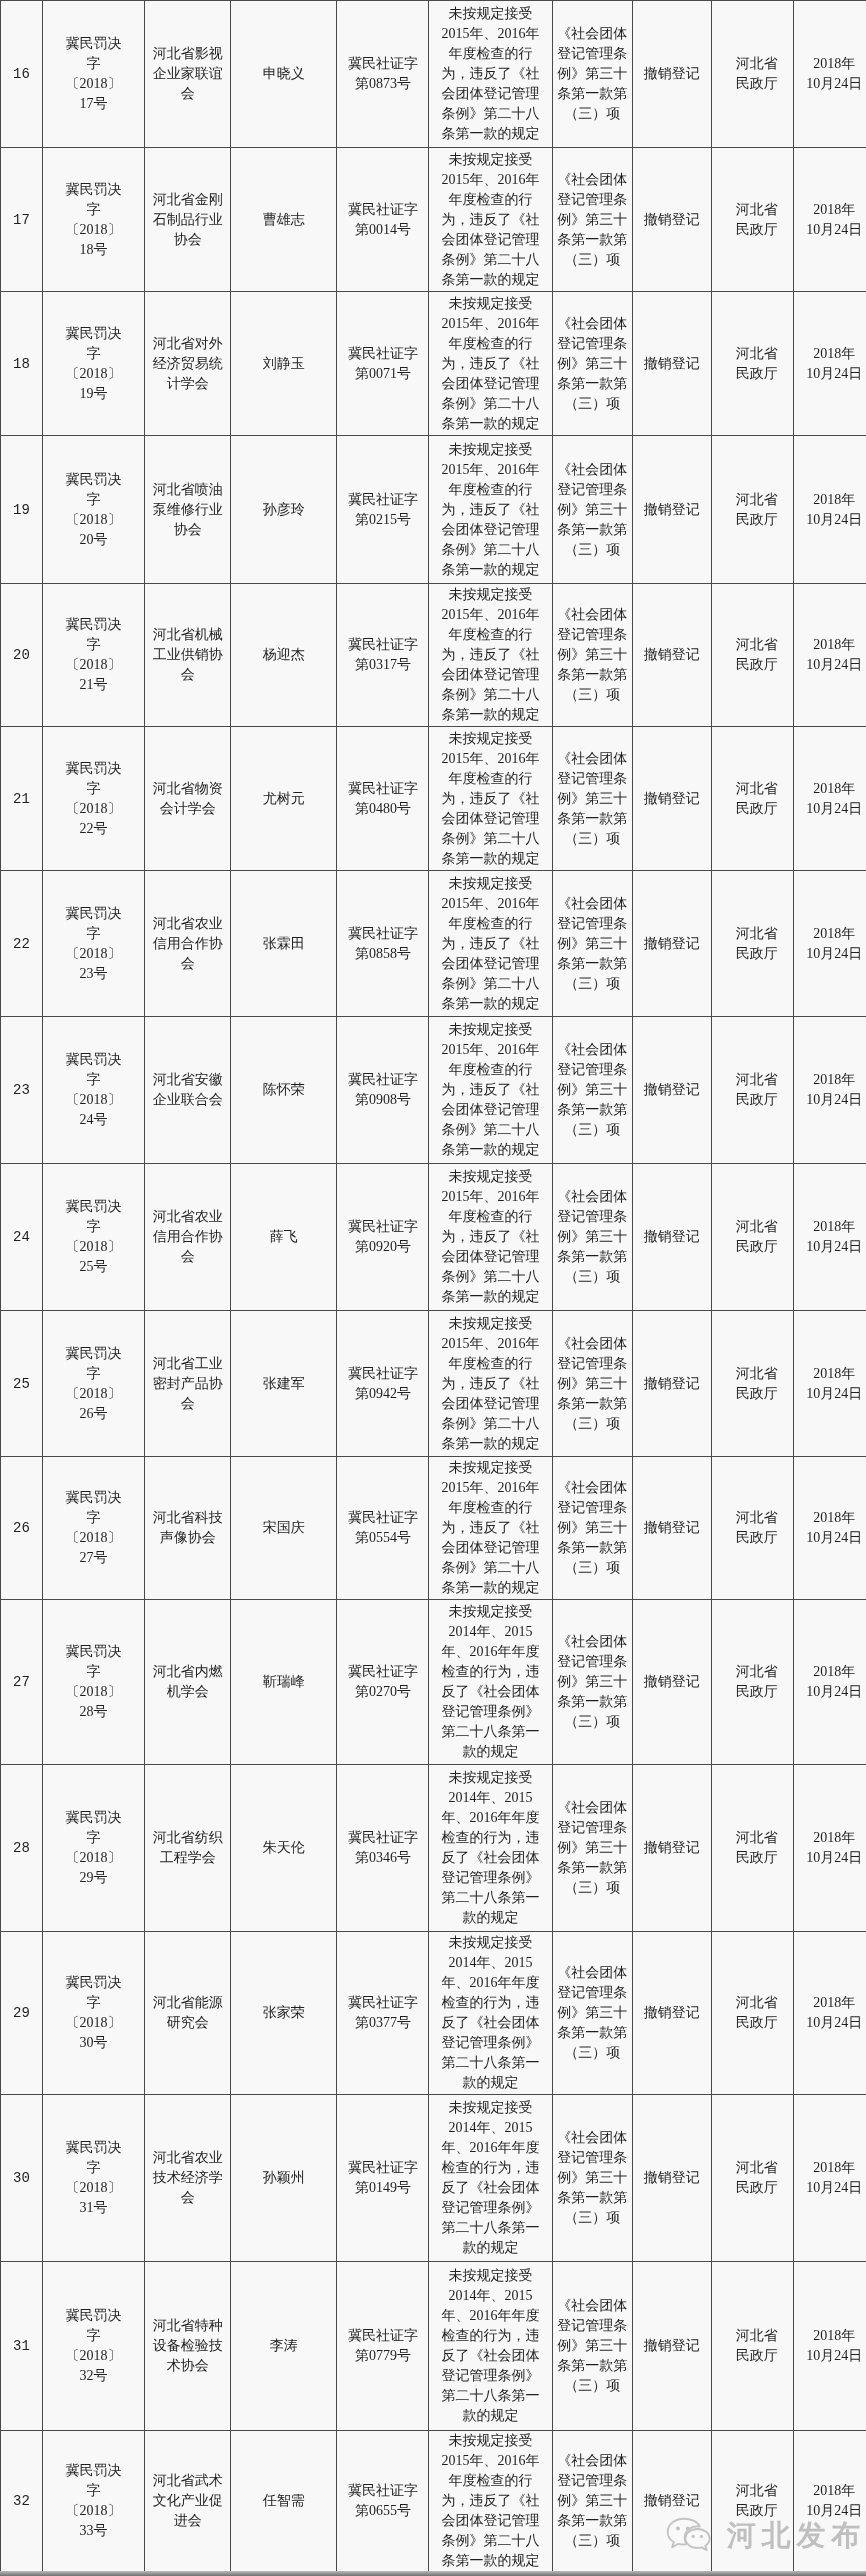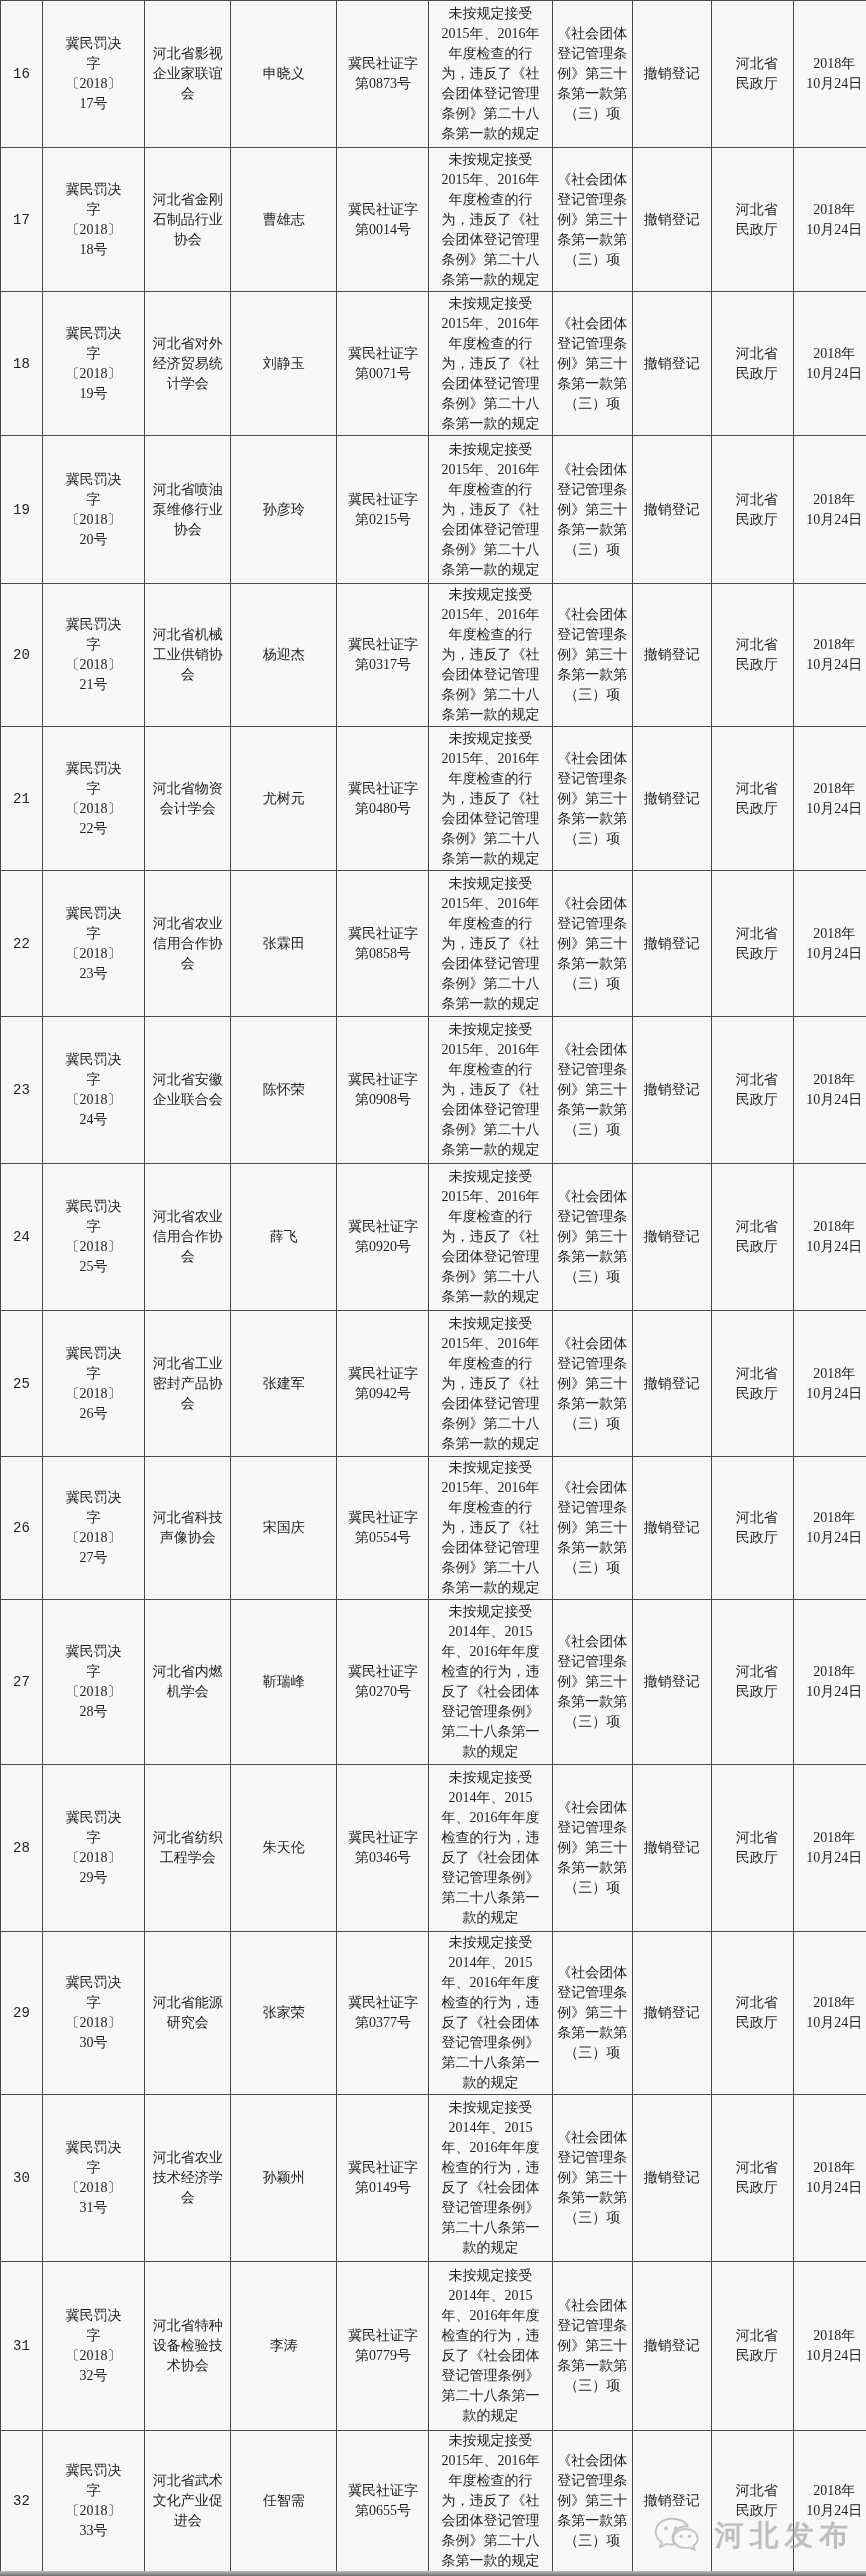--- a/index.html
+++ b/index.html
@@ -8,21 +8,21 @@
   table.penalty-table{border-collapse:collapse;table-layout:fixed;width:867px;}
   td{border:1.7px solid #4a4a4a;text-align:center;vertical-align:middle;
      font-size:14px;line-height:20px;padding:0 3.3px;word-break:normal;overflow:hidden;}
   td.c0{font-family:Liberation Mono, monospace;}
   td.c1{padding:0 20px;}
   td.c2{padding:4px 5px;}
   td.c4{padding:0 8.3px;}
   td.c5{padding:0 10.7px;margin-top:42px;}
   td.c6{padding:0 3.3px;}
   td.c8,td.c9{white-space:pre-line;padding-left:12px;}
-  .watermark{position:absolute;top:2516px;right:13px;display:flex;align-items:center;
+  .watermark{position:absolute;top:2516px;right:1px;display:flex;align-items:center;
              gap:11.6px;opacity:.62;pointer-events:none;text-align:center;}
   .watermark .wm-text{font-size:29px;font-weight:bold;color:#9d9d9d;letter-spacing:5.8px;
                       font-family:"Liberation Sans",sans-serif;}
   .watermark svg{display:block;}
   .bottom-bar{position:absolute;left:0;bottom:0;width:867px;height:5px;
               background:linear-gradient(#bdbdbd,#6f6f6f);}
 </style>
 </head>
 <body>
 

